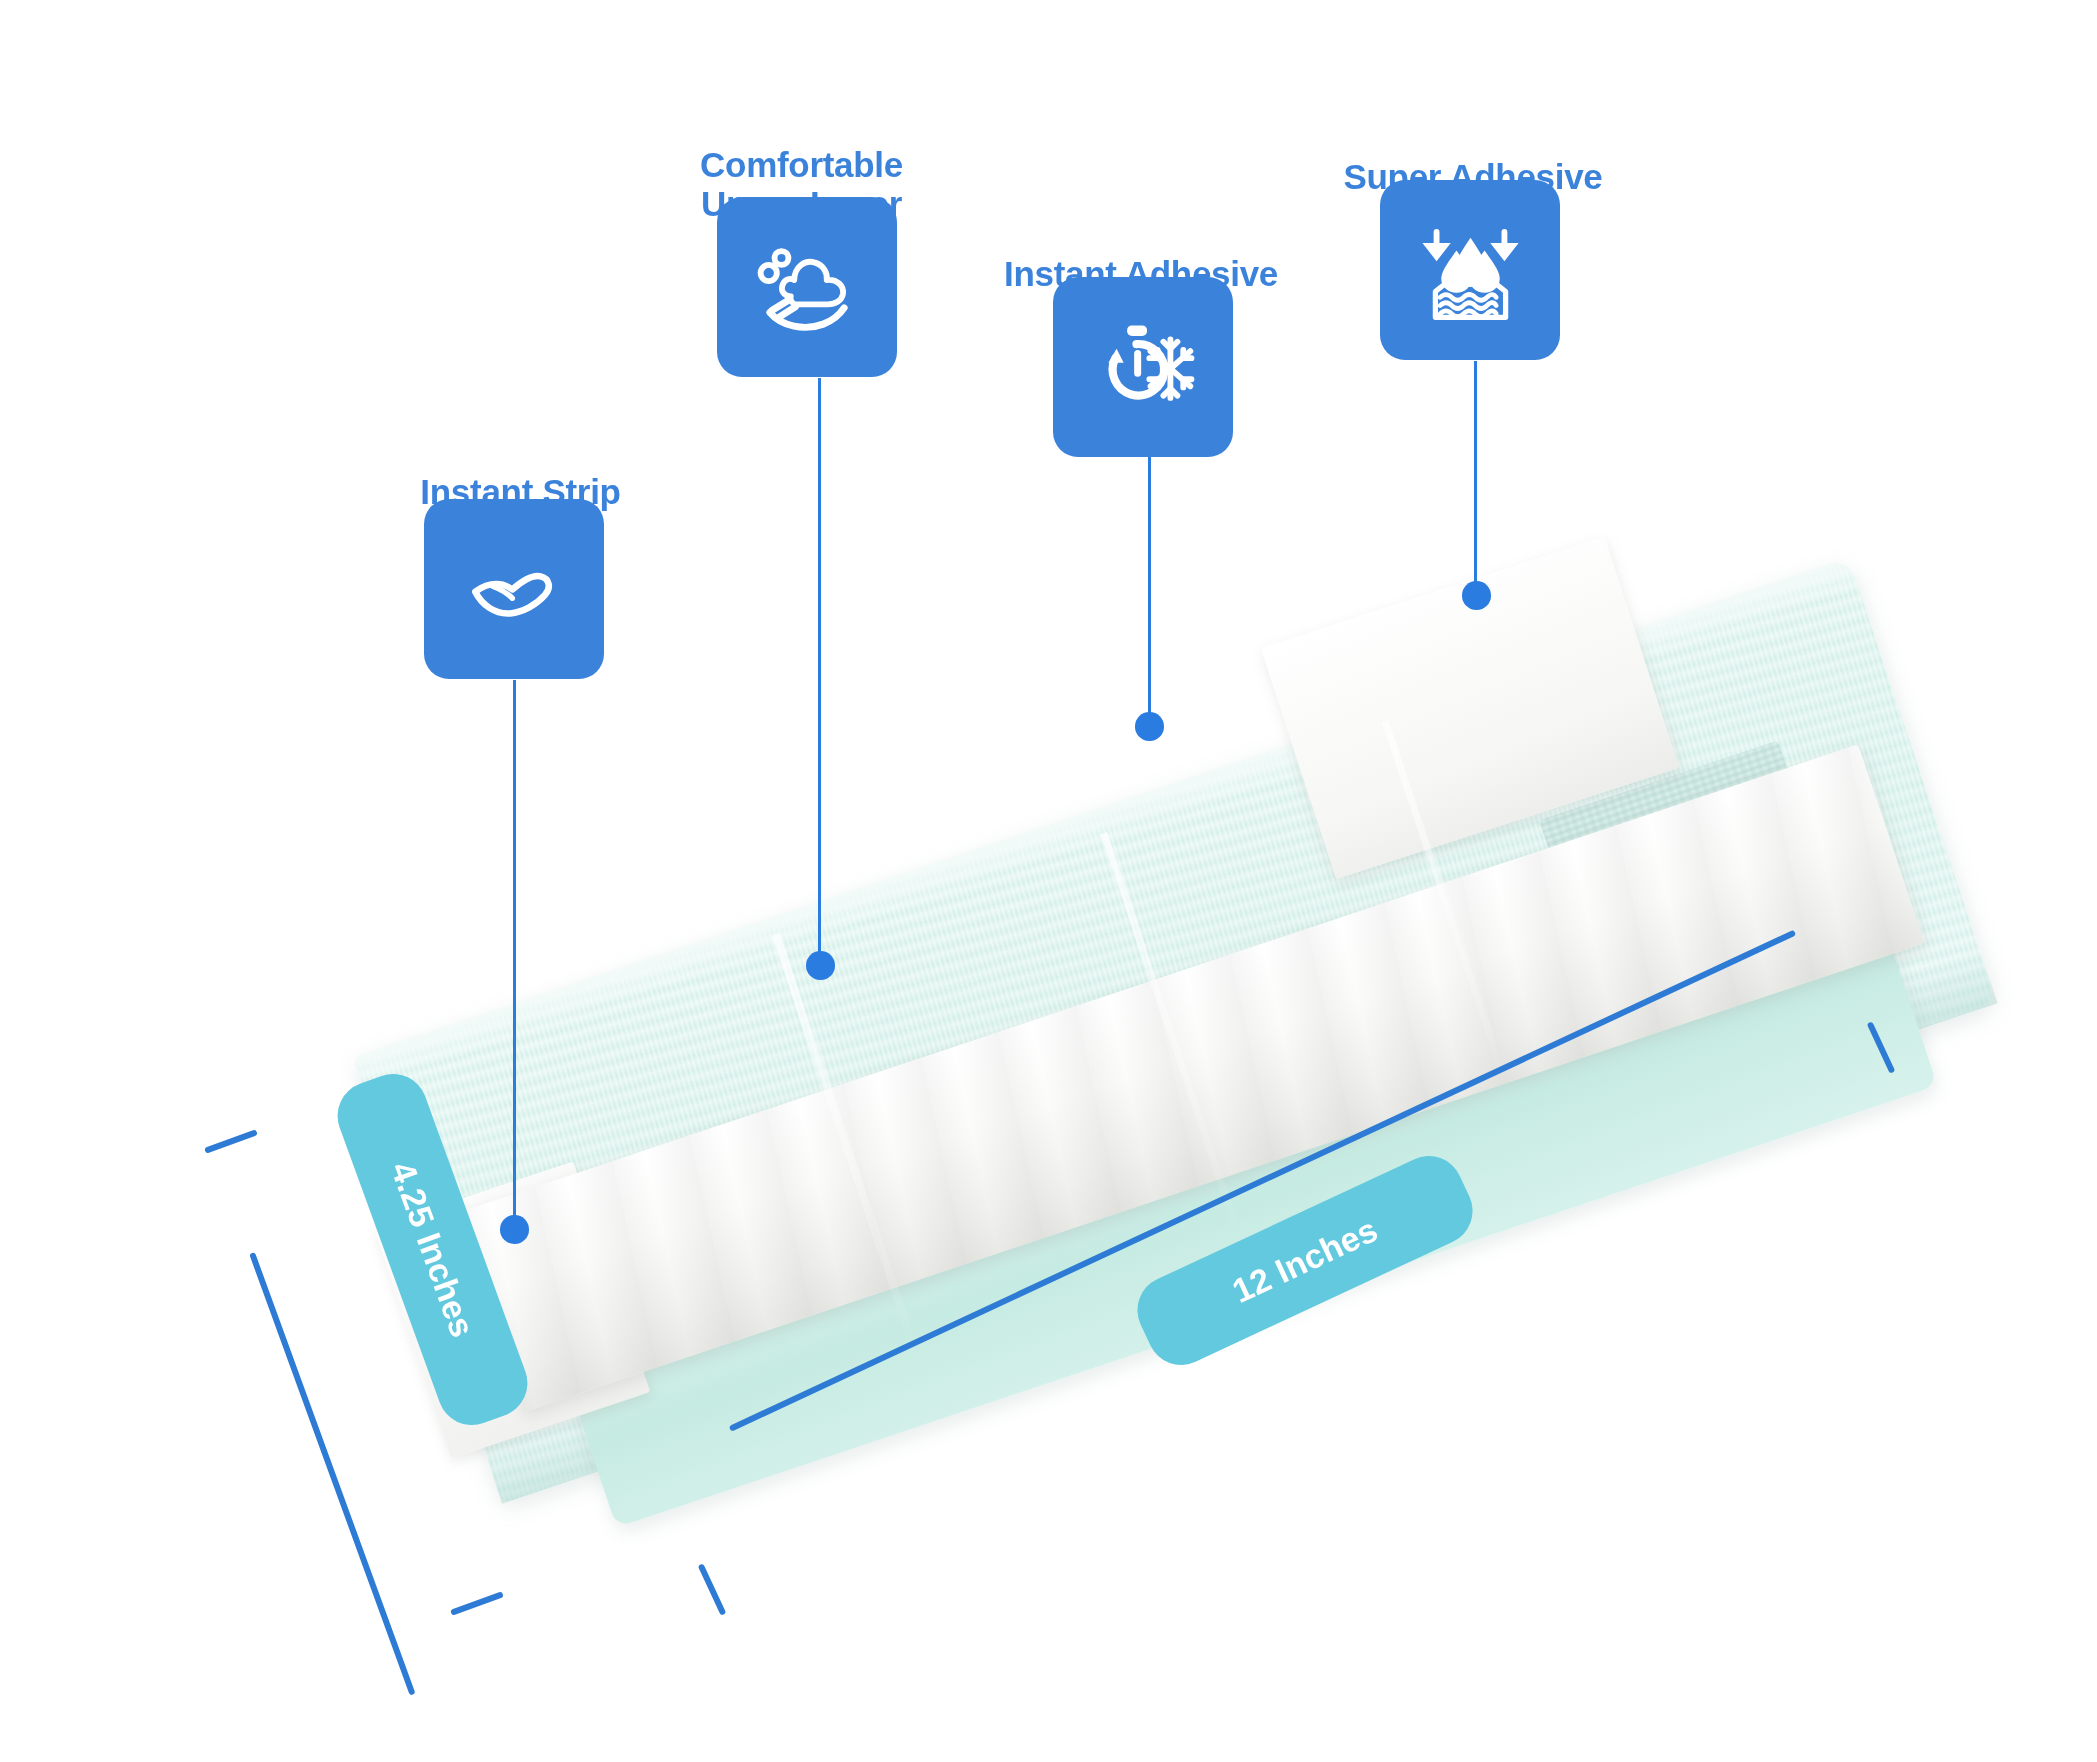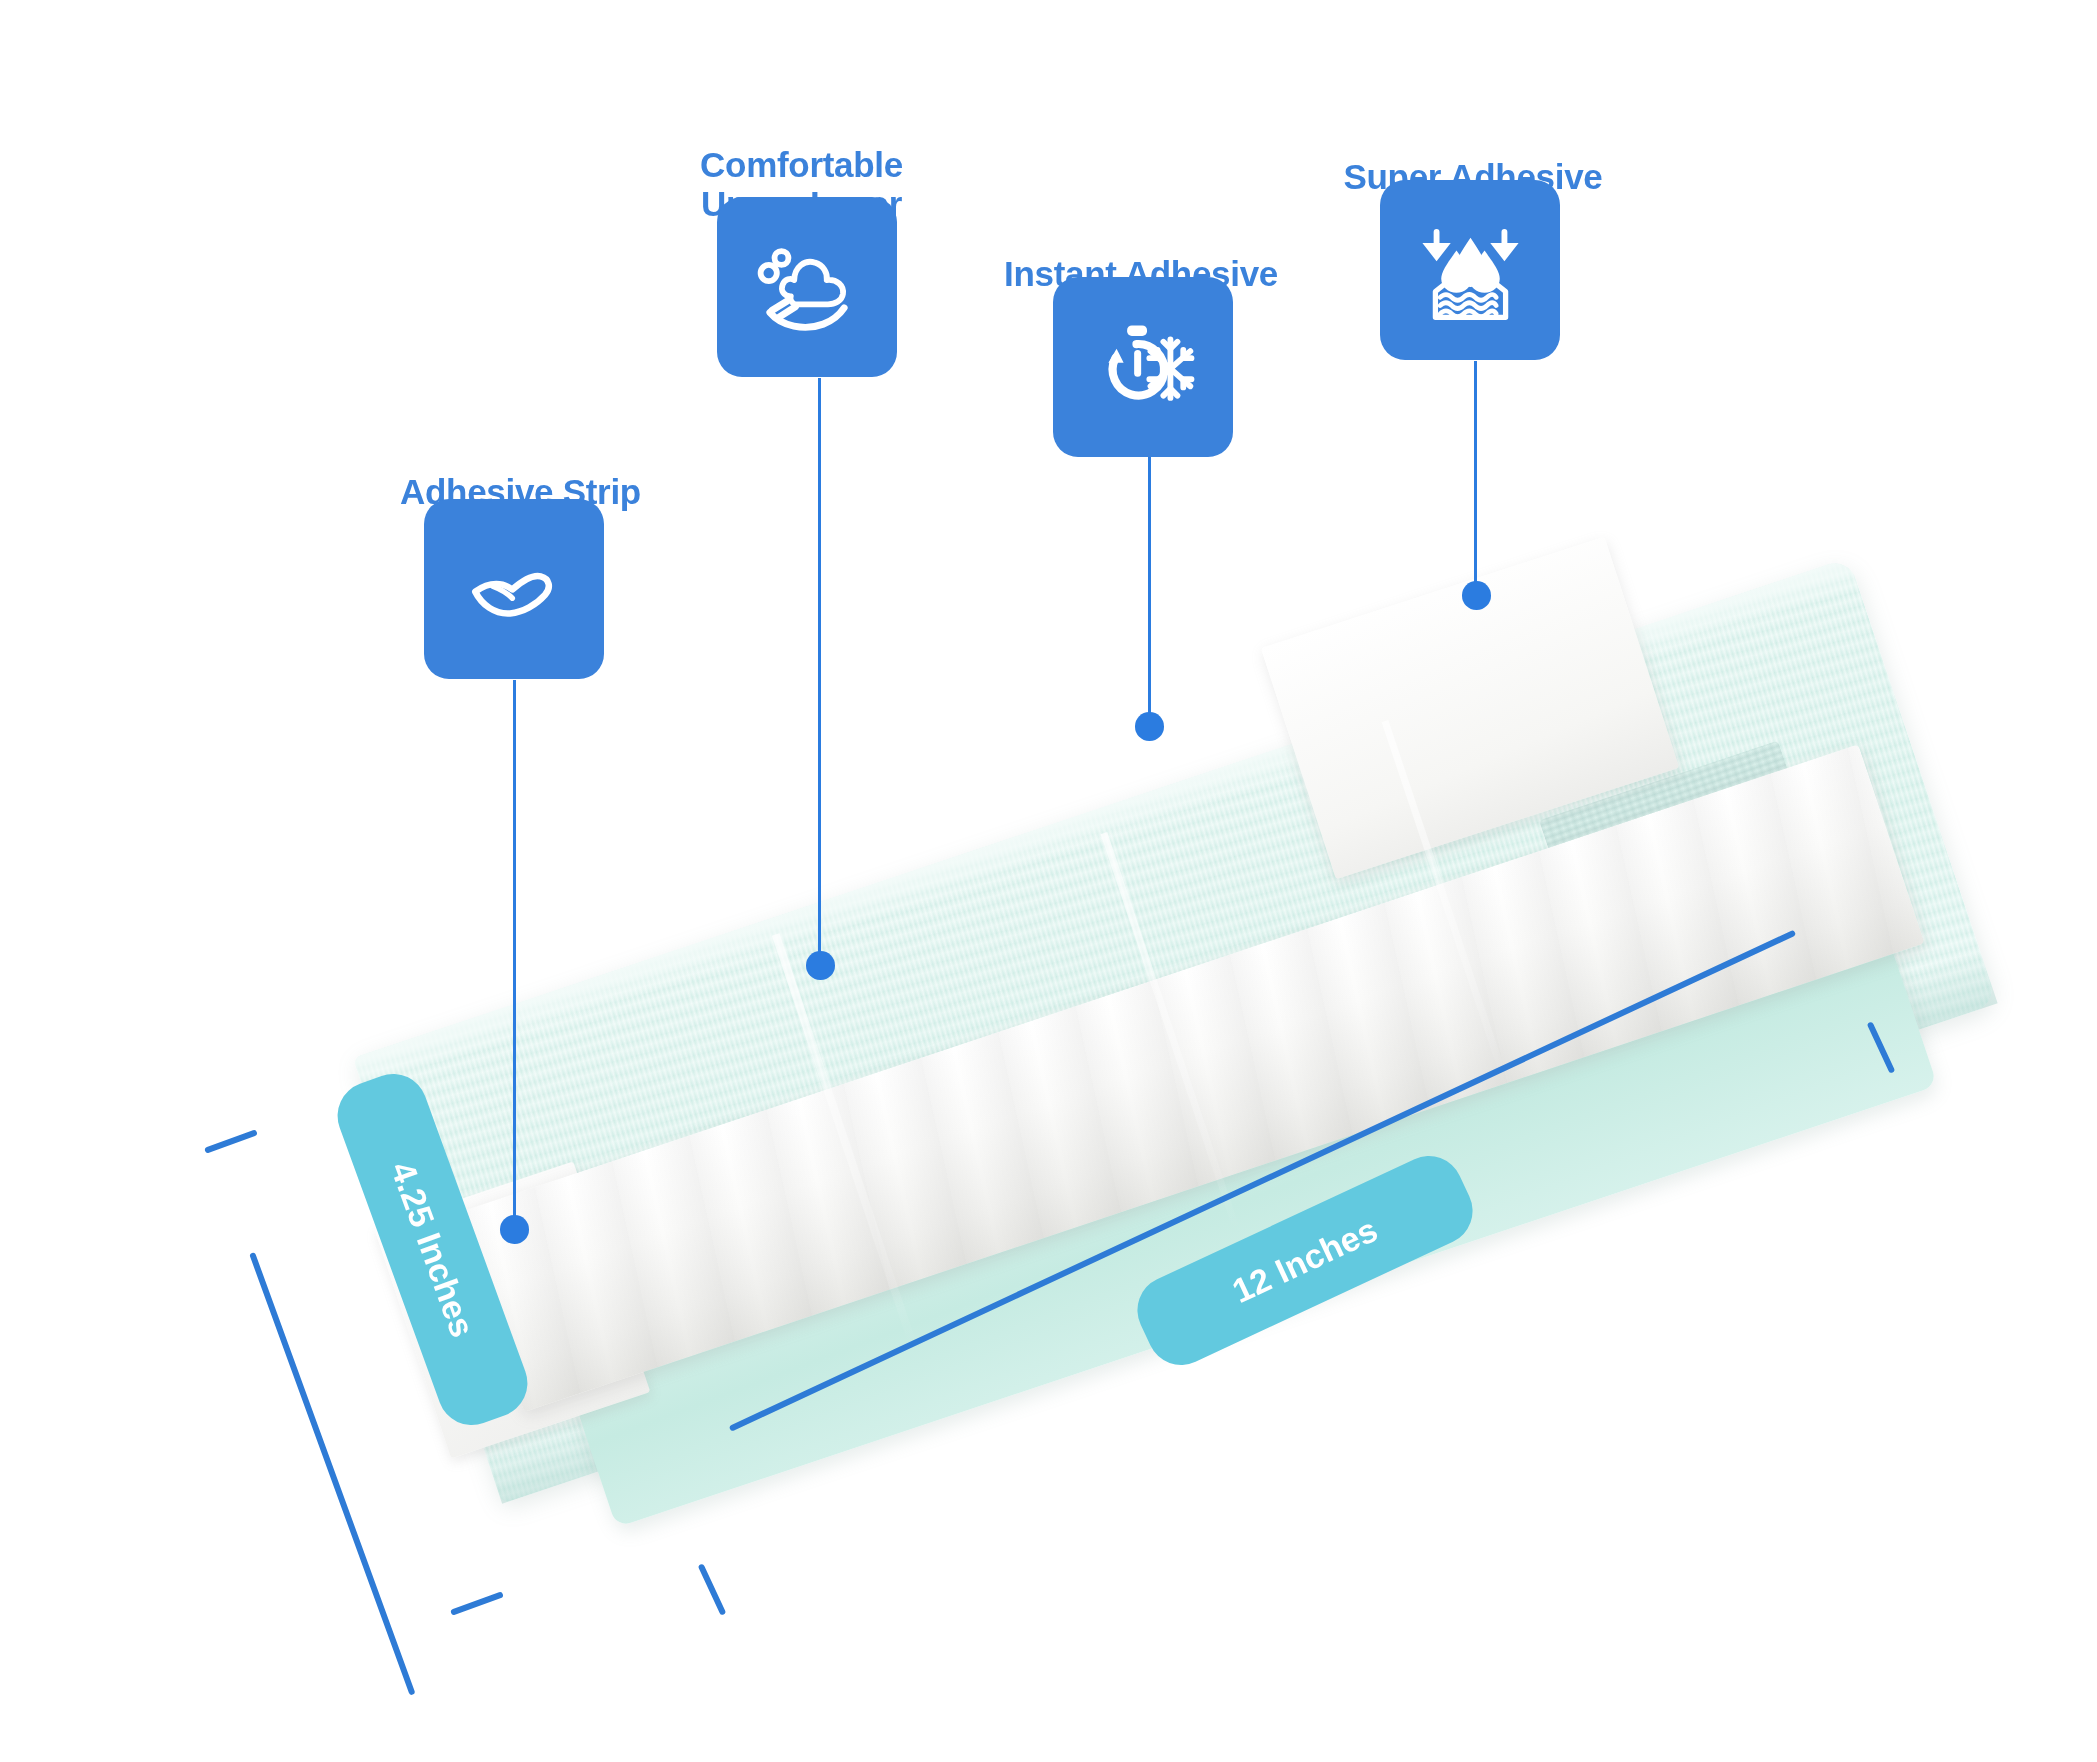--- a/index.html
+++ b/index.html
@@ -82,21 +82,21 @@
       <div class="layer tab-left"></div>
       <div class="layer core"></div>
       <div class="layer flap"></div>
       <div class="crinkle" style="left:436px;top:17px;width:7.6px;height:436px;"></div>
       <div class="crinkle" style="left:780px;top:25px;width:6.7px;height:420px;"></div>
       <div class="crinkle" style="left:1082px;top:8.4px;width:6.7px;height:394px;"></div>
     </div>
   </div>
 
   <div class="callout">
-    <div class="title" style="left:382px;top:428px;width:277px;font-size:35px;color:#3B82DB;">Adhesive Strip</div>
+    <div class="title" style="left:382px;top:428px;width:277px;font-size:35px;color:#3B82DB;">Instant Strip</div>
     <div class="conn" style="left:513px;top:680px;height:550px;background:#2B7CE0;"></div>
     <div class="dot" style="left:500px;top:1215px;background:#2B7CE0;"></div>
     <div class="tile" style="left:424px;top:499px;width:180px;height:180px;background:#3B82DB;">
       <svg width="109" height="109" viewBox="0 0 100 100">
         <path d="M14 52 C28 42 40 44 48 50 C56 43 66 36 74 38 C82 40 84 48 78 55
                  C70 64 58 71 46 72 C32 73 20 64 14 52 Z" fill="none" stroke="#fff" stroke-width="6" stroke-linejoin="round" stroke-linecap="round"></path>
         <path d="M30 47 C38 50 44 54 48 58" fill="none" stroke="#fff" stroke-width="5" stroke-linecap="round"></path>
       </svg>
     </div>
   </div>

